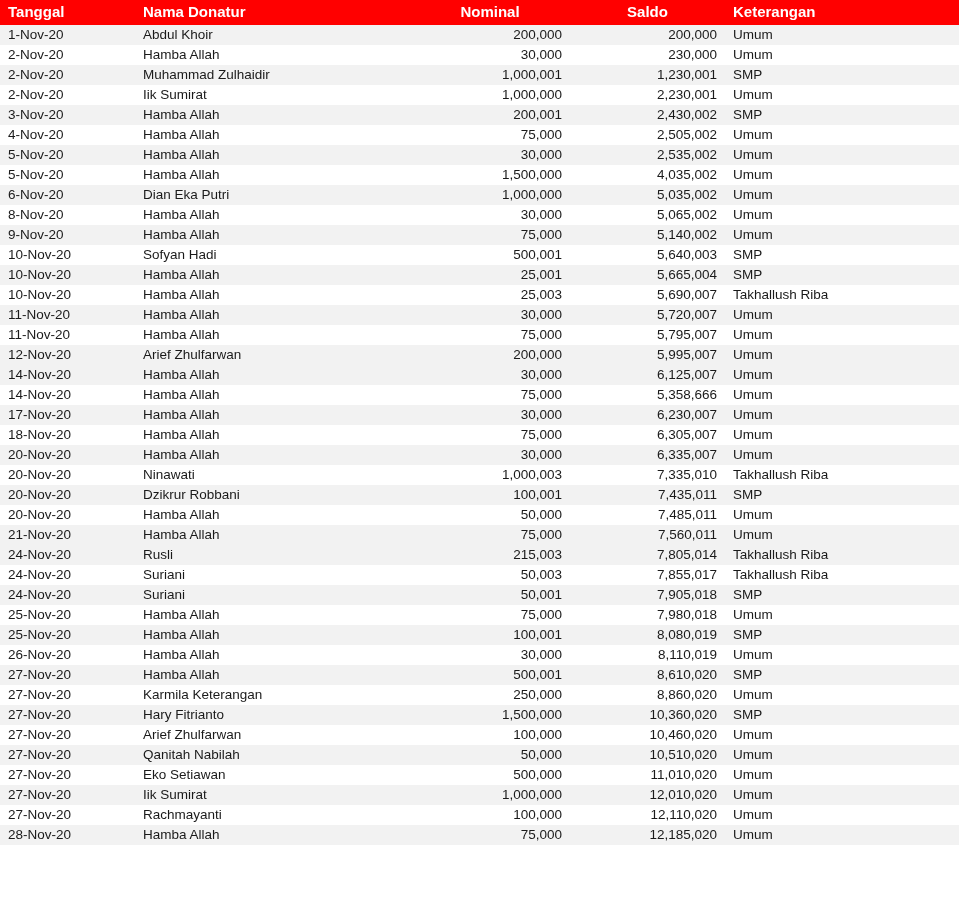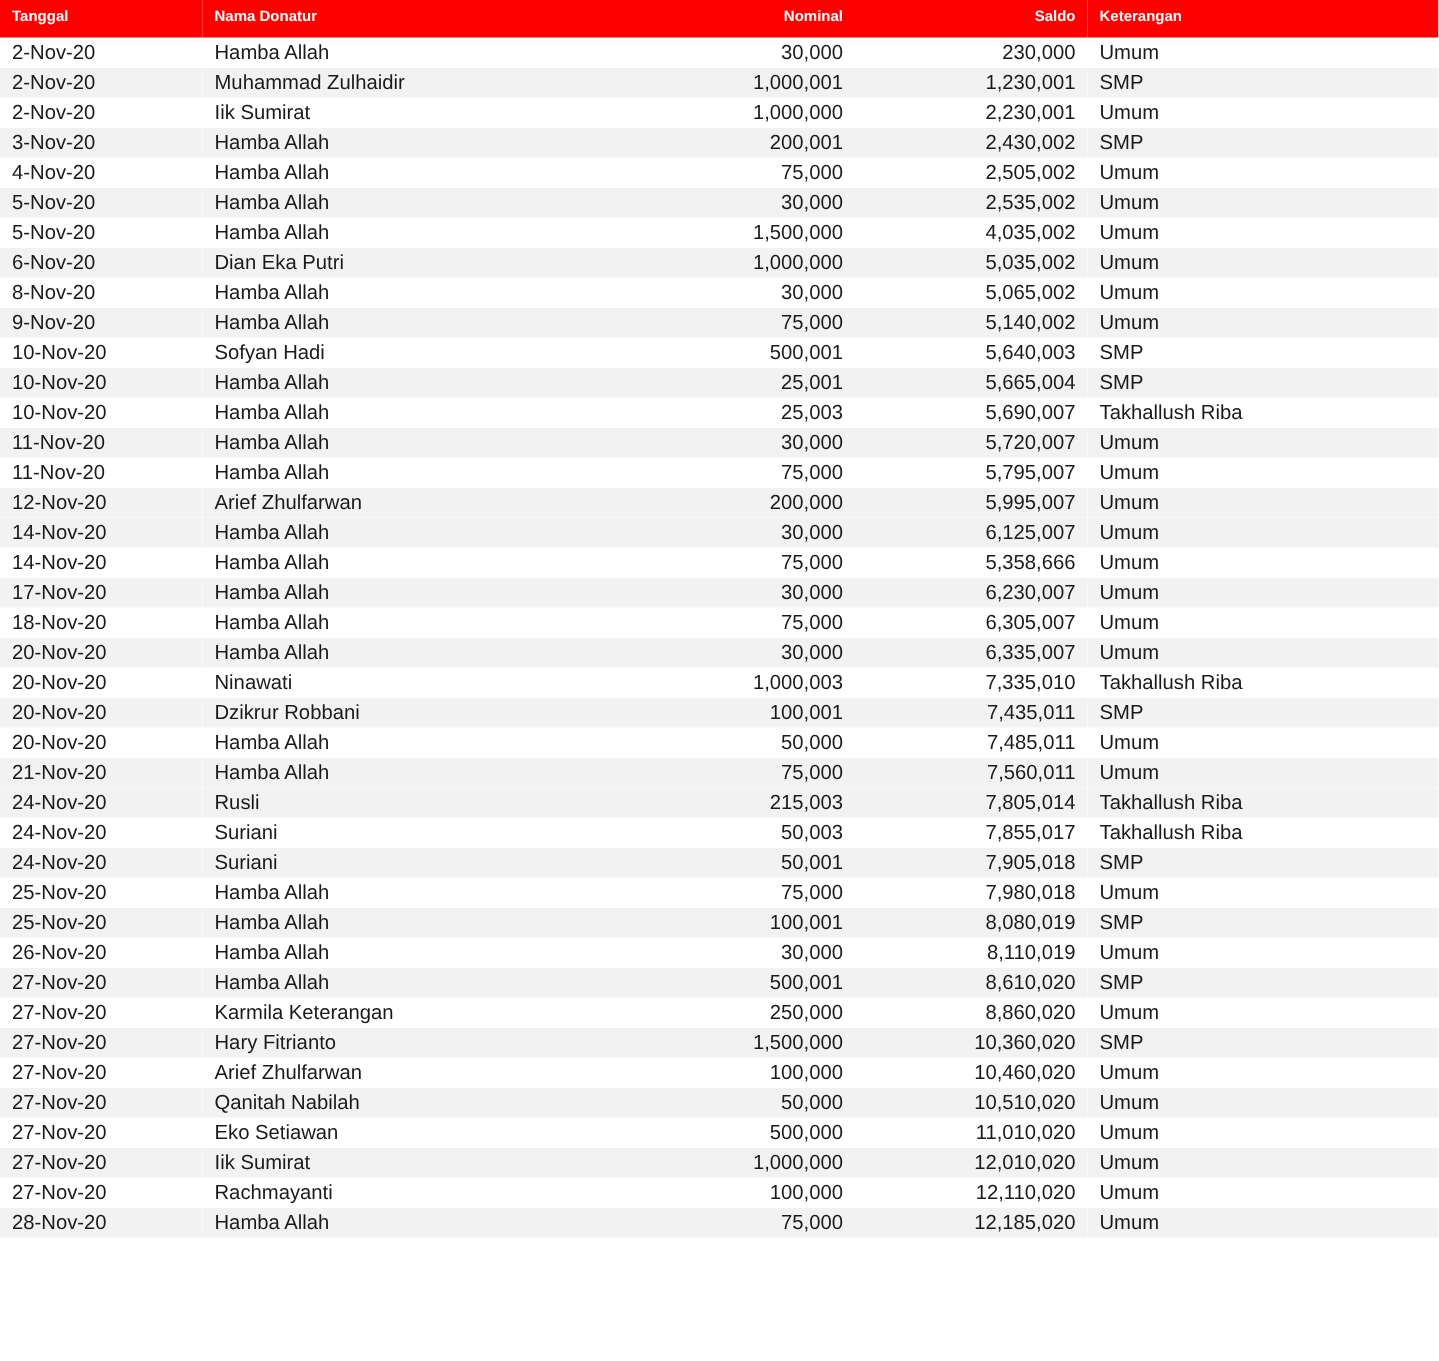--- a/index.html
+++ b/index.html
@@ -23,28 +23,28 @@
   table.donation-table colgroup col.c-date   { width: 135px; }
   table.donation-table colgroup col.c-name   { width: 275px; }
   table.donation-table colgroup col.c-nom    { width: 160px; }
   table.donation-table colgroup col.c-bal    { width: 155px; }
   table.donation-table colgroup col.c-note   { width: 234px; }
 
   thead th {
     background: #ff0000;
     color: #ffffff;
     font-weight: bold;
-    font-size: 10px;
+    font-size: 15px;
     padding: 3px 8px 4px 8px;
     height: 18px;
     line-height: 14px;
     white-space: nowrap;
   }
   thead th.align-left  { text-align: left; }
-  thead th.align-right { text-align: right; }
+  thead th.align-right { }
 
   tbody td {
     padding: 3px 8px 3px 8px;
     height: 14px;
     line-height: 14px;
     white-space: nowrap;
     overflow: hidden;
     text-overflow: clip;
   }
   tbody tr.row-odd  td { background: #f2f2f2; }
@@ -67,20 +67,27 @@
   <thead>
     <tr>
       <th class="align-left">Tanggal</th>
       <th class="align-left">Nama Donatur</th>
       <th class="align-right">Nominal</th>
       <th class="align-right">Saldo</th>
       <th class="align-left">Keterangan</th>
     </tr>
   </thead>
   <tbody id="table-body">
+      <tr class="row-odd">
+        <td class="align-left">1-Nov-20</td>
+        <td class="align-left">Abdul Khoir</td>
+        <td class="align-right">200,000</td>
+        <td class="align-right">200,000</td>
+        <td class="align-left">Umum</td>
+      </tr>
       <tr class="row-even">
         <td class="align-left">2-Nov-20</td>
         <td class="align-left">Hamba Allah</td>
         <td class="align-right">30,000</td>
         <td class="align-right">230,000</td>
         <td class="align-left">Umum</td>
       </tr>
       <tr class="row-odd">
         <td class="align-left">2-Nov-20</td>
         <td class="align-left">Muhammad Zulhaidir</td>

